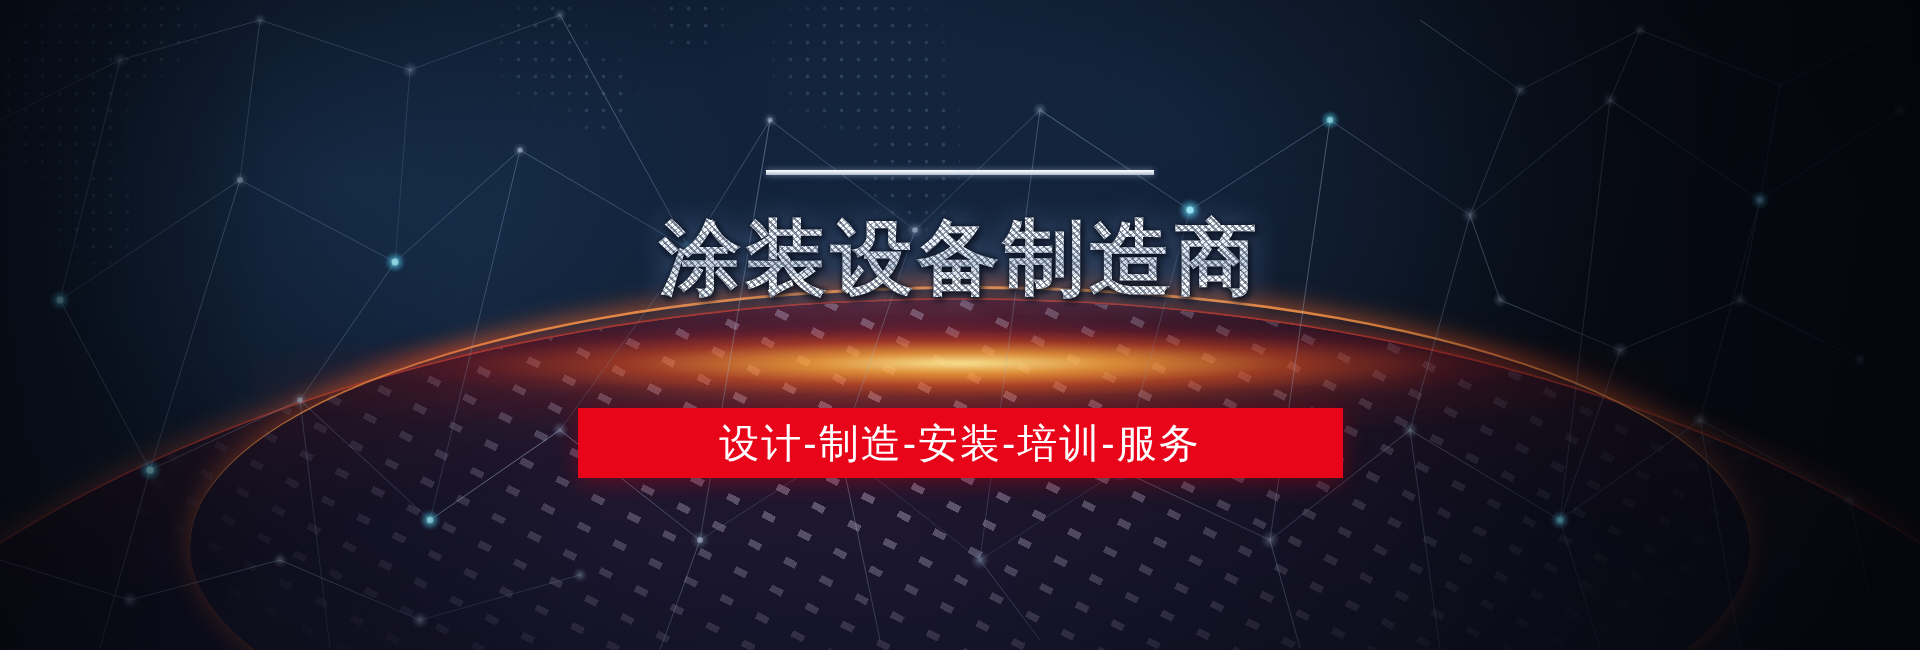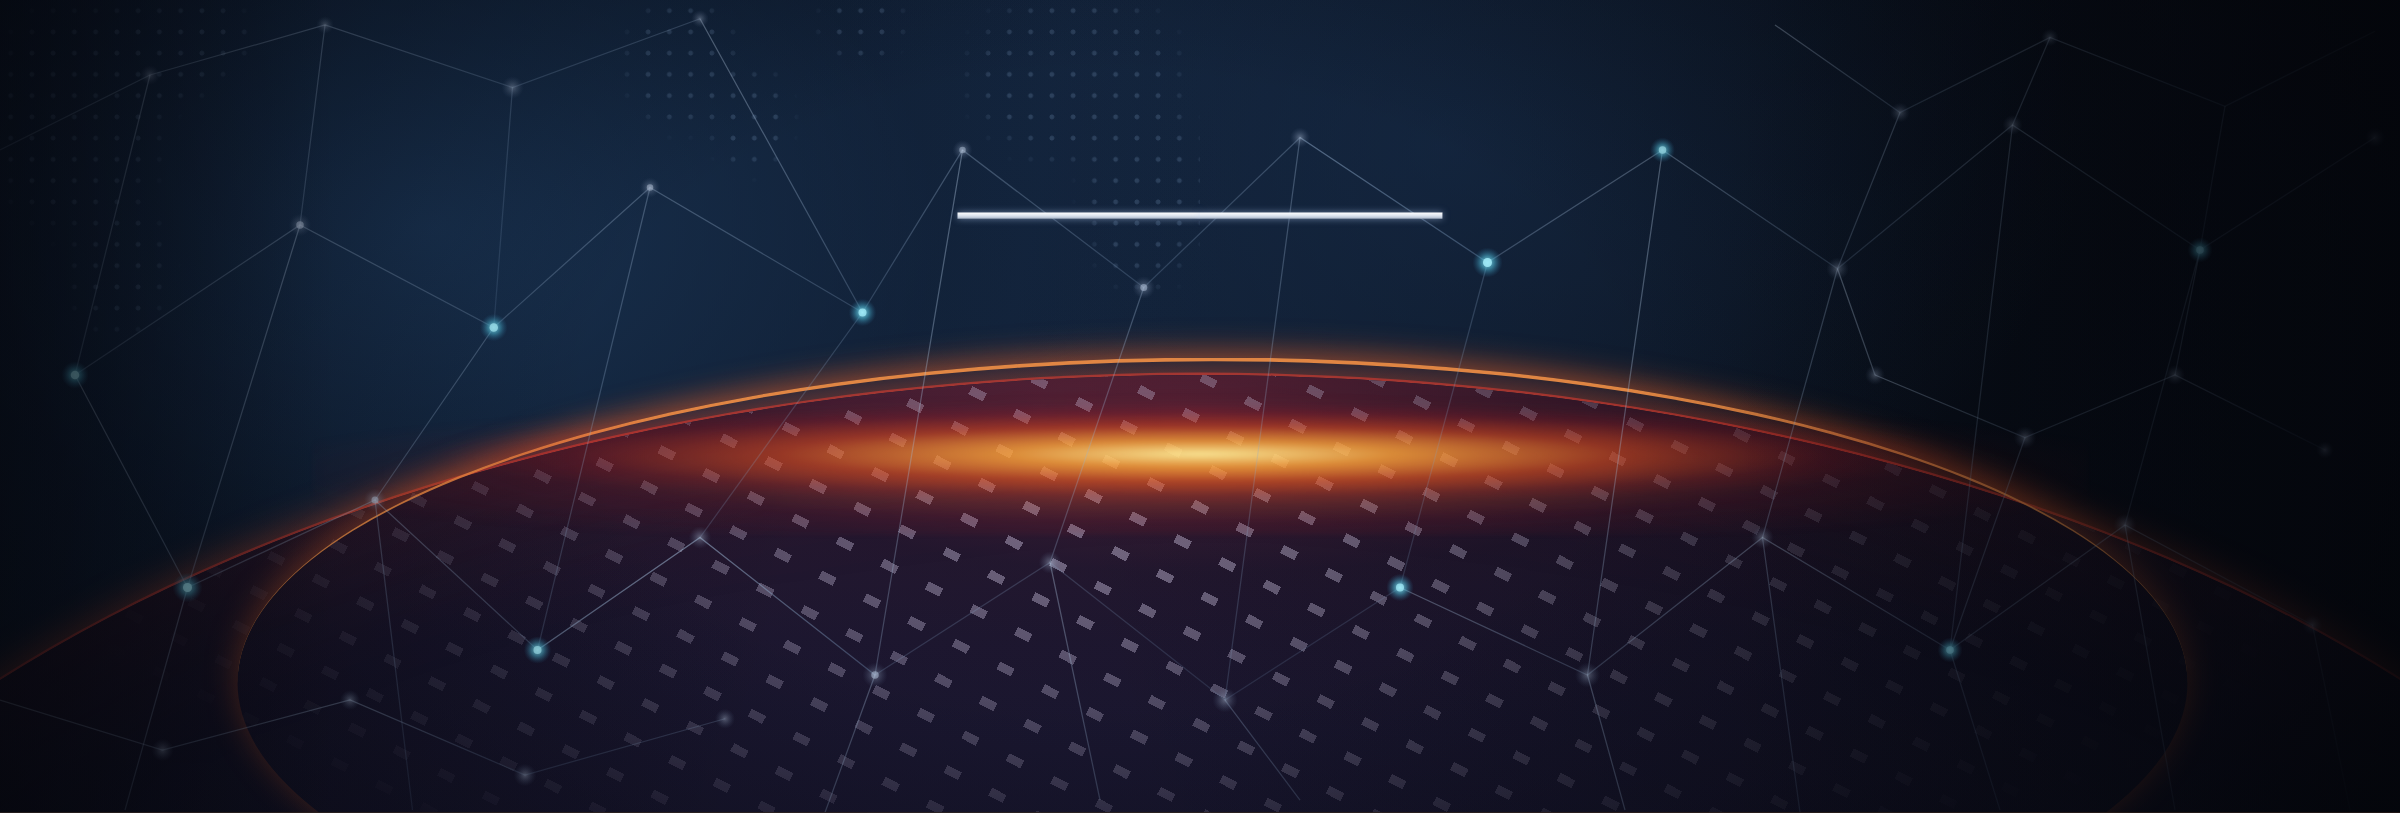--- a/index.html
+++ b/index.html
@@ -301,16 +301,22 @@
 
   <div class="vignette"></div>
 
   <div class="content">
 
     <div class="tagline-row">
       <div class="rule"></div>
       <div class="rule"></div>
     </div>
 
-
+    <div class="headline">涂装设备制造商</div>
+
+    <div class="subbar-row">
+      <div class="subbar">
+        <span>设计-制造-安装-培训-服务</span>
+      </div>
+    </div>
 
   </div>
 </div>
 
 </body></html>

